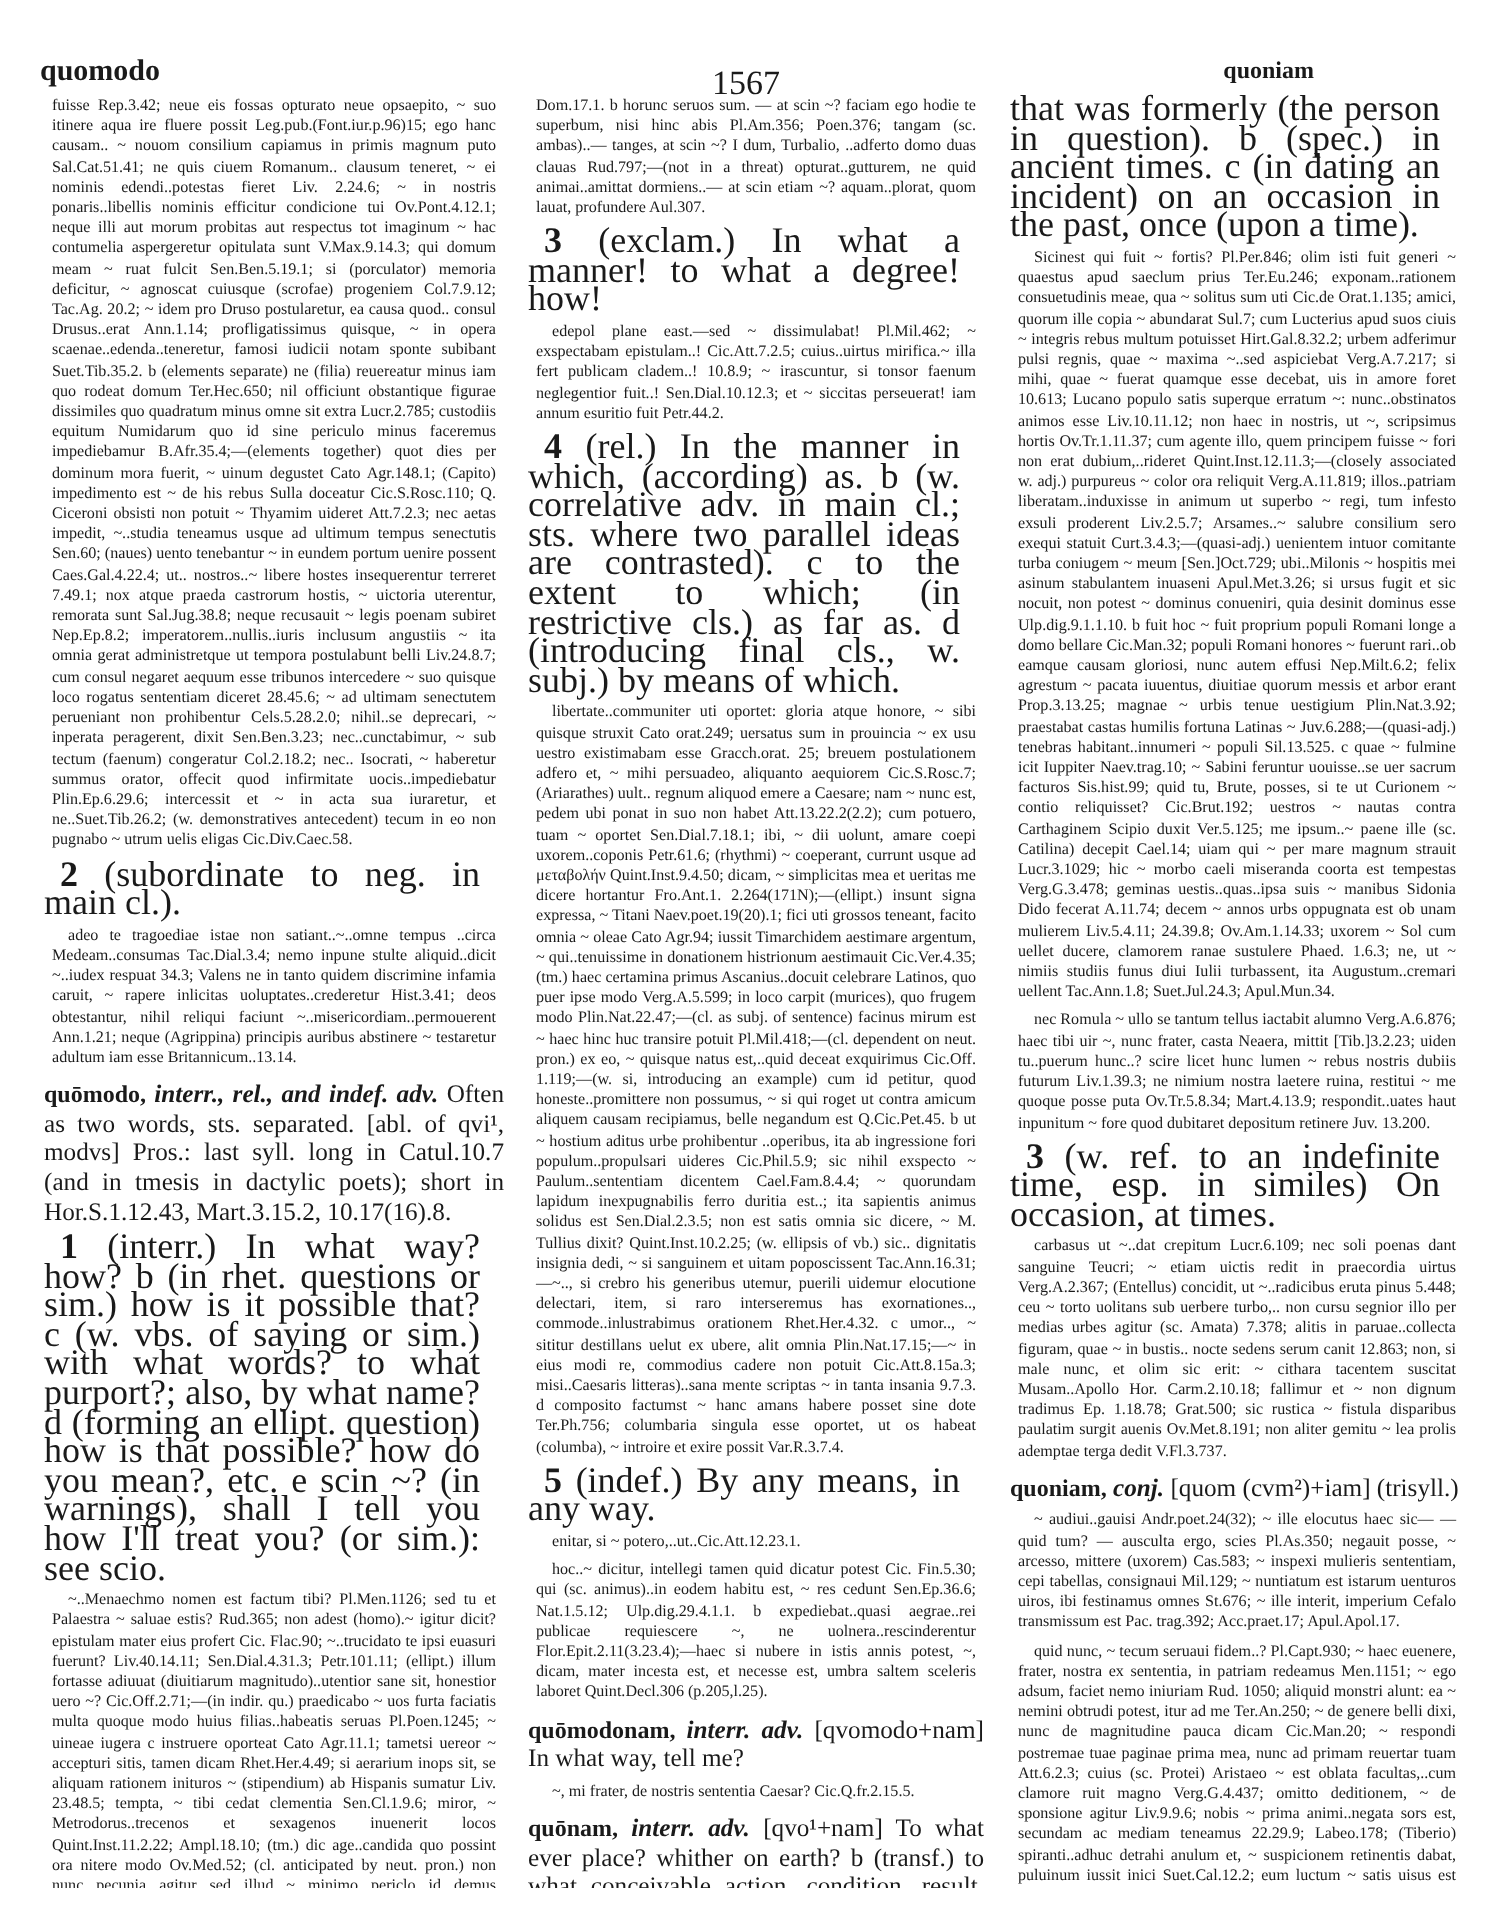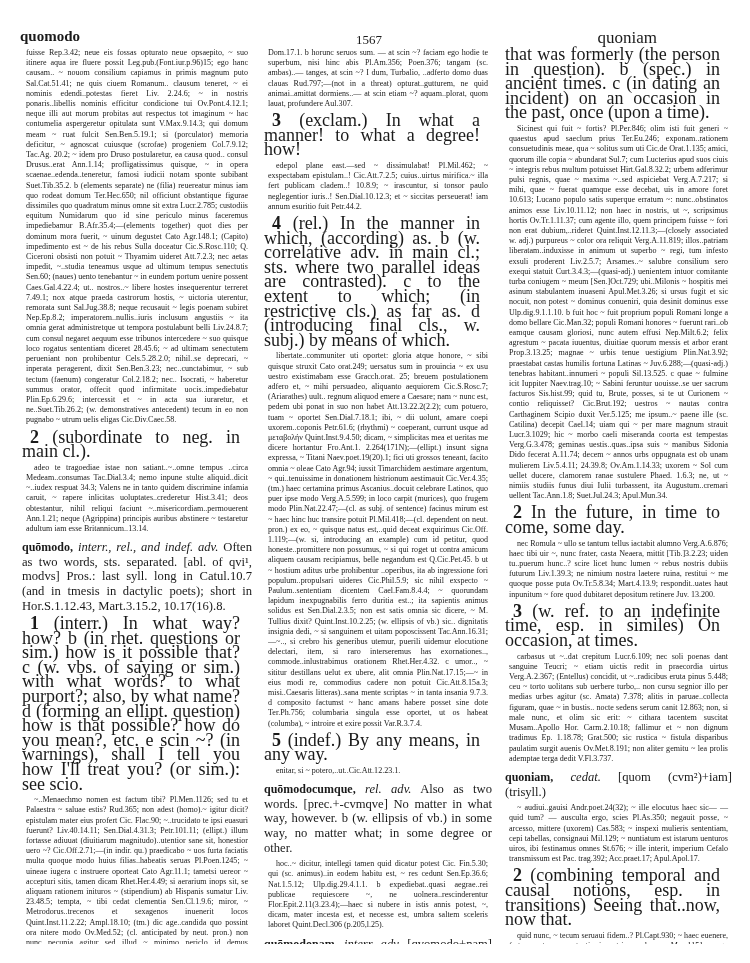--- a/index.html
+++ b/index.html
@@ -4,39 +4,39 @@
 <style>
   html, body { margin: 0; padding: 0; background: #ffffff; }
   body {
     width: 750px; height: 963px; overflow: hidden; position: relative;
     font-family: "DejaVu Serif", "Liberation Serif", serif; color: #1a1a1a;
   }
   .running-head {
     position: absolute; top: 24px; left: 0; width: 750px; height: 20px;
   }
   .rh-left { position: absolute; left: 20px; top: 4px; font-weight: bold; font-size: 15px; font-family: "Liberation Serif", serif; }
-  .rh-center { position: absolute; left: 356px; top: 8px; font-size: 13px; font-family: "Liberation Serif", serif; }
-  .rh-right { position: absolute; right: 93px; top: 4px; font-weight: normal; font-size: 17px; font-family: "Liberation Serif", serif; }
+  .rh-center { position: absolute; left: 356px; top: 8px; font-size: 17px; font-family: "Liberation Serif", serif; }
+  .rh-right { position: absolute; right: 93px; top: 4px; font-weight: bold; font-size: 12px; font-family: "Liberation Serif", serif; }
 
   .col {
     position: absolute; top: 44px; width: 230px; height: 900px; overflow: hidden;
     font-family: "Liberation Serif", serif; text-align: justify;
   }
   .col-left { left: 22px; }
   .col-mid { left: 264px; width: 228px; }
   .col-right { left: 505px; width: 227px; }
 
   .cit { font-size: 8.05px; line-height: 10.2px; margin: 4px; hyphens: auto; }
   .cit.ind { text-indent: 8px; }
   .def { font-size: 18px; line-height: 14.6px; margin: 3px 12px 1px 0; }
   .def.ind { text-indent: 8px; }
   .sense-num { font-weight: bold; }
   .entry { font-size: 12.6px; line-height: 14.6px; margin: 6px 0 1px 0; }
   .hw { font-weight: bold; font-size: 12px; }
-  .gram { font-style: italic; }
+  .gram { font-style: italic; font-weight: bold; }
 </style>
 </head>
 <body>
 
 <div class="running-head">
   <span class="rh-left">quomodo</span>
   <span class="rh-center">1567</span>
   <span class="rh-right">quoniam</span>
 </div>
 
@@ -44,35 +44,32 @@
     <p class="cit">fuisse Rep.3.42; neue eis fossas opturato neue opsaepito, ~ suo itinere aqua ire fluere possit Leg.pub.(Font.iur.p.96)15; ego hanc causam.. ~ nouom consilium capiamus in primis magnum puto Sal.Cat.51.41; ne quis ciuem Romanum.. clausum teneret, ~ ei nominis edendi..potestas fieret Liv. 2.24.6; ~ in nostris ponaris..libellis nominis efficitur condicione tui Ov.Pont.4.12.1; neque illi aut morum probitas aut respectus tot imaginum ~ hac contumelia aspergeretur opitulata sunt V.Max.9.14.3; qui domum meam ~ ruat fulcit Sen.Ben.5.19.1; si (porculator) memoria deficitur, ~ agnoscat cuiusque (scrofae) progeniem Col.7.9.12; Tac.Ag. 20.2; ~ idem pro Druso postularetur, ea causa quod.. consul Drusus..erat Ann.1.14; profligatissimus quisque, ~ in opera scaenae..edenda..teneretur, famosi iudicii notam sponte subibant Suet.Tib.35.2.   b (elements separate) ne (filia) reuereatur minus iam quo rodeat domum Ter.Hec.650; nil officiunt obstantique figurae dissimiles quo quadratum minus omne sit extra Lucr.2.785; custodiis equitum Numidarum quo id sine periculo minus faceremus impediebamur B.Afr.35.4;—(elements together) quot dies per dominum mora fuerit, ~ uinum degustet Cato Agr.148.1; (Capito) impedimento est ~ de his rebus Sulla doceatur Cic.S.Rosc.110; Q. Ciceroni obsisti non potuit ~ Thyamim uideret Att.7.2.3; nec aetas impedit, ~..studia teneamus usque ad ultimum tempus senectutis Sen.60; (naues) uento tenebantur ~ in eundem portum uenire possent Caes.Gal.4.22.4; ut.. nostros..~ libere hostes insequerentur terreret 7.49.1; nox atque praeda castrorum hostis, ~ uictoria uterentur, remorata sunt Sal.Jug.38.8; neque recusauit ~ legis poenam subiret Nep.Ep.8.2; imperatorem..nullis..iuris inclusum angustiis ~ ita omnia gerat administretque ut tempora postulabunt belli Liv.24.8.7; cum consul negaret aequum esse tribunos intercedere ~ suo quisque loco rogatus sententiam diceret 28.45.6; ~ ad ultimam senectutem perueniant non prohibentur Cels.5.28.2.0; nihil..se deprecari, ~ inperata peragerent, dixit Sen.Ben.3.23; nec..cunctabimur, ~ sub tectum (faenum) congeratur Col.2.18.2; nec.. Isocrati, ~ haberetur summus orator, offecit quod infirmitate uocis..impediebatur Plin.Ep.6.29.6; intercessit et ~ in acta sua iuraretur, et ne..Suet.Tib.26.2; (w. demonstratives antecedent) tecum in eo non pugnabo ~ utrum uelis eligas Cic.Div.Caec.58.</p>
     <p class="def ind"><span class="sense-num">2</span> <span>(subordinate to neg. in main cl.).</span></p>
     <p class="cit ind">adeo te tragoediae istae non satiant..~..omne tempus ..circa Medeam..consumas Tac.Dial.3.4; nemo inpune stulte aliquid..dicit ~..iudex respuat 34.3; Valens ne in tanto quidem discrimine infamia caruit, ~ rapere inlicitas uoluptates..crederetur Hist.3.41; deos obtestantur, nihil reliqui faciunt ~..misericordiam..permouerent Ann.1.21; neque (Agrippina) principis auribus abstinere ~ testaretur adultum iam esse Britannicum..13.14.</p>
     <p class="entry"><span class="hw">quōmodo,</span> <span class="gram">interr., rel., and indef. adv.</span> <span>Often as two words, sts. separated. [abl. of qvi¹, modvs] Pros.: last syll. long in Catul.10.7 (and in tmesis in dactylic poets); short in Hor.S.1.12.43, Mart.3.15.2, 10.17(16).8.</span></p>
     <p class="def ind"><span class="sense-num">1</span> <span>(interr.) In what way? how? b (in rhet. questions or sim.) how is it possible that? c (w. vbs. of saying or sim.) with what words? to what purport?; also, by what name? d (forming an ellipt. question) how is that possible? how do you mean?, etc. e scin ~? (in warnings), shall I tell you how I'll treat you? (or sim.): see scio.</span></p>
     <p class="cit ind">~..Menaechmo nomen est factum tibi? Pl.Men.1126; sed tu et Palaestra ~ saluae estis? Rud.365; non adest (homo).~ igitur dicit? epistulam mater eius profert Cic. Flac.90; ~..trucidato te ipsi euasuri fuerunt? Liv.40.14.11; Sen.Dial.4.31.3; Petr.101.11; (ellipt.) illum fortasse adiuuat (diuitiarum magnitudo)..utentior sane sit, honestior uero ~? Cic.Off.2.71;—(in indir. qu.) praedicabo ~ uos furta faciatis multa quoque modo huius filias..habeatis seruas Pl.Poen.1245; ~ uineae iugera c instruere oporteat Cato Agr.11.1; tametsi uereor ~ accepturi sitis, tamen dicam Rhet.Her.4.49; si aerarium inops sit, se aliquam rationem inituros ~ (stipendium) ab Hispanis sumatur Liv. 23.48.5; tempta, ~ tibi cedat clementia Sen.Cl.1.9.6; miror, ~ Metrodorus..trecenos et sexagenos inuenerit locos Quint.Inst.11.2.22; Ampl.18.10; (tm.) dic age..candida quo possint ora nitere modo Ov.Med.52; (cl. anticipated by neut. pron.) non nunc pecunia agitur sed illud ~ minimo periclo id demus adulescentulo Ter.Hau.476; (ellipt. w. nescio) nescio ~ ingenia in inmani..materia secundiore ore expresserunt sensus..concitatos Sen.Cl.2.2.3.   b ~.. opsecro, haec est prior quae nupta nunc est? Pl.Cist.608; ~ ego uiuam sine te? Mil.1206; ~..accusas Sestium, cum idem laudes Milonem? Cic.Sest.90; ~..tantum nefas sileam? Curt.6.9.4; quae (sc. materia) si dici debet ab oratore.., ~ non hanc quoque artem necessariam esse operi nostro uel iniqui consentient? Quint.Inst.1.10.33; (foll. by inf. in indir. sp.) ~..sine classibus..Siciliam obtineri ..posse..? Liv.26.35.10.   c quid ais, scelesta? ~ adiurasti? ita ego istam amarem? Pl.Mos.183; ~ tu istuc, Stasime, dixti? — nostrum erilem filium Lesbonicum suam sororem despondisse Trin.602;—eca qui superarunt hostis iudico. ~ enim potius Pansam appellem..? Cic.Phil.14.25.   d tuos pater..amicam adduxit..in aedis. — ~? — aduenieus mater rure eam offendit domi Pl.Mer.813; ausculta. — non..auscultabo. — ~? colaphis..tuom iam dilidam caput, nisi..auscultas Poen.493; sed quid hoc? ~? quid uideo ego? Ps.1286; uelim hercle factum, ita meritu's. — meritu'? ~? Ter.Hau.815; Cic.Quinct.79; dices frumentum Mamertinos non debere. ~ 'non debere'? an ut ne uenderent? Ver.5.52; plus credit nemo tota quam Cordus in urbe. 'cum sit tam pauper, ~?' Mart.3.15.2.</p>
   </div>
 <div class="col col-mid">
     <p class="cit">Dom.17.1.   b horunc seruos sum. — at scin ~? faciam ego hodie te superbum, nisi hinc abis Pl.Am.356; Poen.376; tangam (sc. ambas)..— tanges, at scin ~? I dum, Turbalio, ..adferto domo duas clauas Rud.797;—(not in a threat) opturat..gutturem, ne quid animai..amittat dormiens..— at scin etiam ~? aquam..plorat, quom lauat, profundere Aul.307.</p>
     <p class="def ind"><span class="sense-num">3</span> <span>(exclam.) In what a manner! to what a degree! how!</span></p>
-    <p class="cit ind">edepol plane east.—sed ~ dissimulabat! Pl.Mil.462; ~ exspectabam epistulam..! Cic.Att.7.2.5; cuius..uirtus mirifica.~ illa fert publicam cladem..! 10.8.9; ~ irascuntur, si tonsor paulo neglegentior iuris..! Sen.Dial.10.12.3; et ~ siccitas perseuerat! iam annum esuritio fuit Petr.44.2.</p>
+    <p class="cit ind">edepol plane east.—sed ~ dissimulabat! Pl.Mil.462; ~ exspectabam epistulam..! Cic.Att.7.2.5; cuius..uirtus mirifica.~ illa fert publicam cladem..! 10.8.9; ~ irascuntur, si tonsor faenum neglegentior fuit..! Sen.Dial.10.12.3; et ~ siccitas perseuerat! iam annum esuritio fuit Petr.44.2.</p>
     <p class="def ind"><span class="sense-num">4</span> <span>(rel.) In the manner in which, (according) as. b (w. correlative adv. in main cl.; sts. where two parallel ideas are contrasted). c to the extent to which; (in restrictive cls.) as far as. d (introducing final cls., w. subj.) by means of which.</span></p>
     <p class="cit ind">libertate..communiter uti oportet: gloria atque honore, ~ sibi quisque struxit Cato orat.249; uersatus sum in prouincia ~ ex usu uestro existimabam esse Gracch.orat. 25; breuem postulationem adfero et, ~ mihi persuadeo, aliquanto aequiorem Cic.S.Rosc.7; (Ariarathes) uult.. regnum aliquod emere a Caesare; nam ~ nunc est, pedem ubi ponat in suo non habet Att.13.22.2(2.2); cum potuero, tuam ~ oportet Sen.Dial.7.18.1; ibi, ~ dii uolunt, amare coepi uxorem..coponis Petr.61.6; (rhythmi) ~ coeperant, currunt usque ad μεταβολήν Quint.Inst.9.4.50; dicam, ~ simplicitas mea et ueritas me dicere hortantur Fro.Ant.1. 2.264(171N);—(ellipt.) insunt signa expressa, ~ Titani Naev.poet.19(20).1; fici uti grossos teneant, facito omnia ~ oleae Cato Agr.94; iussit Timarchidem aestimare argentum, ~ qui..tenuissime in donationem histrionum aestimauit Cic.Ver.4.35; (tm.) haec certamina primus Ascanius..docuit celebrare Latinos, quo puer ipse modo Verg.A.5.599; in loco carpit (murices), quo frugem modo Plin.Nat.22.47;—(cl. as subj. of sentence) facinus mirum est ~ haec hinc huc transire potuit Pl.Mil.418;—(cl. dependent on neut. pron.) ex eo, ~ quisque natus est,..quid deceat exquirimus Cic.Off. 1.119;—(w. si, introducing an example) cum id petitur, quod honeste..promittere non possumus, ~ si qui roget ut contra amicum aliquem causam recipiamus, belle negandum est Q.Cic.Pet.45.   b ut ~ hostium aditus urbe prohibentur ..operibus, ita ab ingressione fori populum..propulsari uideres Cic.Phil.5.9; sic nihil exspecto ~ Paulum..sententiam dicentem Cael.Fam.8.4.4; ~ quorundam lapidum inexpugnabilis ferro duritia est..; ita sapientis animus solidus est Sen.Dial.2.3.5; non est satis omnia sic dicere, ~ M. Tullius dixit? Quint.Inst.10.2.25; (w. ellipsis of vb.) sic.. dignitatis insignia dedi, ~ si sanguinem et uitam poposcissent Tac.Ann.16.31;—~.., si crebro his generibus utemur, puerili uidemur elocutione delectari, item, si raro interseremus has exornationes.., commode..inlustrabimus orationem Rhet.Her.4.32.   c umor.., ~ sititur destillans uelut ex ubere, alit omnia Plin.Nat.17.15;—~ in eius modi re, commodius cadere non potuit Cic.Att.8.15a.3; misi..Caesaris litteras)..sana mente scriptas ~ in tanta insania 9.7.3.   d composito factumst ~ hanc amans habere posset sine dote Ter.Ph.756; columbaria singula esse oportet, ut os habeat (columba), ~ introire et exire possit Var.R.3.7.4.</p>
     <p class="def ind"><span class="sense-num">5</span> <span>(indef.) By any means, in any way.</span></p>
     <p class="cit ind">enitar, si ~ potero,..ut..Cic.Att.12.23.1.</p>
-    <p class="entry"><span class="hw">quōmodocumque,</span> <span class="gram">rel. adv.</span> <span>Also as two words. [prec.+-cvmqve] No matter in what way, however. b (w. ellipsis of vb.) in some way, no matter what; in some degree or other.</span></p>
     <p class="cit ind">hoc..~ dicitur, intellegi tamen quid dicatur potest Cic. Fin.5.30; qui (sc. animus)..in eodem habitu est, ~ res cedunt Sen.Ep.36.6; Nat.1.5.12; Ulp.dig.29.4.1.1.   b expediebat..quasi aegrae..rei publicae requiescere ~, ne uolnera..rescinderentur Flor.Epit.2.11(3.23.4);—haec si nubere in istis annis potest, ~, dicam, mater incesta est, et necesse est, umbra saltem sceleris laboret Quint.Decl.306 (p.205,l.25).</p>
     <p class="entry"><span class="hw">quōmodonam,</span> <span class="gram">interr. adv.</span> <span>[qvomodo+nam] In what way, tell me?</span></p>
     <p class="cit ind">~, mi frater, de nostris sententia Caesar? Cic.Q.fr.2.15.5.</p>
     <p class="entry"><span class="hw">quōnam,</span> <span class="gram">interr. adv.</span> <span>[qvo¹+nam] To what ever place? whither on earth? b (transf.) to what conceivable action, condition, result, etc.? c ~ usque?, to what conceivable point in time? how ever much longer?; to what possible degree?</span></p>
   </div>
 <div class="col col-right">
     <p class="def"><span>that was formerly (the person in question). b (spec.) in ancient times. c (in dating an incident) on an occasion in the past, once (upon a time).</span></p>
     <p class="cit ind">Sicinest qui fuit ~ fortis? Pl.Per.846; olim isti fuit generi ~ quaestus apud saeclum prius Ter.Eu.246; exponam..rationem consuetudinis meae, qua ~ solitus sum uti Cic.de Orat.1.135; amici, quorum ille copia ~ abundarat Sul.7; cum Lucterius apud suos ciuis ~ integris rebus multum potuisset Hirt.Gal.8.32.2; urbem adferimur pulsi regnis, quae ~ maxima ~..sed aspiciebat Verg.A.7.217; si mihi, quae ~ fuerat quamque esse decebat, uis in amore foret 10.613; Lucano populo satis superque erratum ~: nunc..obstinatos animos esse Liv.10.11.12; non haec in nostris, ut ~, scripsimus hortis Ov.Tr.1.11.37; cum agente illo, quem principem fuisse ~ fori non erat dubium,..rideret Quint.Inst.12.11.3;—(closely associated w. adj.) purpureus ~ color ora reliquit Verg.A.11.819; illos..patriam liberatam..induxisse in animum ut superbo ~ regi, tum infesto exsuli proderent Liv.2.5.7; Arsames..~ salubre consilium sero exequi statuit Curt.3.4.3;—(quasi-adj.) uenientem intuor comitante turba coniugem ~ meum [Sen.]Oct.729; ubi..Milonis ~ hospitis mei asinum stabulantem inuaseni Apul.Met.3.26; si ursus fugit et sic nocuit, non potest ~ dominus conueniri, quia desinit dominus esse Ulp.dig.9.1.1.10.   b fuit hoc ~ fuit proprium populi Romani longe a domo bellare Cic.Man.32; populi Romani honores ~ fuerunt rari..ob eamque causam gloriosi, nunc autem effusi Nep.Milt.6.2; felix agrestum ~ pacata iuuentus, diuitiae quorum messis et arbor erant Prop.3.13.25; magnae ~ urbis tenue uestigium Plin.Nat.3.92; praestabat castas humilis fortuna Latinas ~ Juv.6.288;—(quasi-adj.) tenebras habitant..innumeri ~ populi Sil.13.525.   c quae ~ fulmine icit Iuppiter Naev.trag.10; ~ Sabini feruntur uouisse..se uer sacrum facturos Sis.hist.99; quid tu, Brute, posses, si te ut Curionem ~ contio reliquisset? Cic.Brut.192; uestros ~ nautas contra Carthaginem Scipio duxit Ver.5.125; me ipsum..~ paene ille (sc. Catilina) decepit Cael.14; uiam qui ~ per mare magnum strauit Lucr.3.1029; hic ~ morbo caeli miseranda coorta est tempestas Verg.G.3.478; geminas uestis..quas..ipsa suis ~ manibus Sidonia Dido fecerat A.11.74; decem ~ annos urbs oppugnata est ob unam mulierem Liv.5.4.11; 24.39.8; Ov.Am.1.14.33; uxorem ~ Sol cum uellet ducere, clamorem ranae sustulere Phaed. 1.6.3; ne, ut ~ nimiis studiis funus diui Iulii turbassent, ita Augustum..cremari uellent Tac.Ann.1.8; Suet.Jul.24.3; Apul.Mun.34.</p>
-    <p class="def ind"><span class="sense-num">2</span> <span>In the future, in time to come, some day.</span></p>
     <p class="cit ind">nec Romula ~ ullo se tantum tellus iactabit alumno Verg.A.6.876; haec tibi uir ~, nunc frater, casta Neaera, mittit [Tib.]3.2.23; uiden tu..puerum hunc..? scire licet hunc lumen ~ rebus nostris dubiis futurum Liv.1.39.3; ne nimium nostra laetere ruina, restitui ~ me quoque posse puta Ov.Tr.5.8.34; Mart.4.13.9; respondit..uates haut inpunitum ~ fore quod dubitaret depositum retinere Juv. 13.200.</p>
     <p class="def ind"><span class="sense-num">3</span> <span>(w. ref. to an indefinite time, esp. in similes) On occasion, at times.</span></p>
     <p class="cit ind">carbasus ut ~..dat crepitum Lucr.6.109; nec soli poenas dant sanguine Teucri; ~ etiam uictis redit in praecordia uirtus Verg.A.2.367; (Entellus) concidit, ut ~..radicibus eruta pinus 5.448; ceu ~ torto uolitans sub uerbere turbo,.. non cursu segnior illo per medias urbes agitur (sc. Amata) 7.378; alitis in paruae..collecta figuram, quae ~ in bustis.. nocte sedens serum canit 12.863; non, si male nunc, et olim sic erit: ~ cithara tacentem suscitat Musam..Apollo Hor. Carm.2.10.18; fallimur et ~ non dignum tradimus Ep. 1.18.78; Grat.500; sic rustica ~ fistula disparibus paulatim surgit auenis Ov.Met.8.191; non aliter gemitu ~ lea prolis ademptae terga dedit V.Fl.3.737.</p>
-    <p class="entry"><span class="hw">quoniam,</span> <span class="gram">cedat.</span> <span>[quom (cvm²)+iam] (trisyll.)</span></p>
+    <p class="entry"><span class="hw">quoniam,</span> <span class="gram">conj.</span> <span>[quom (cvm²)+iam] (trisyll.)</span></p>
     <p class="cit ind">~ audiui..gauisi Andr.poet.24(32); ~ ille elocutus haec sic— — quid tum? — ausculta ergo, scies Pl.As.350; negauit posse, ~ arcesso, mittere (uxorem) Cas.583; ~ inspexi mulieris sententiam, cepi tabellas, consignaui Mil.129; ~ nuntiatum est istarum uenturos uiros, ibi festinamus omnes St.676; ~ ille interit, imperium Cefalo transmissum est Pac. trag.392; Acc.praet.17; Apul.Apol.17.</p>
-    <p class="def ind"><span class="sense-num">2</span> <span>(combining temporal and causal notions, esp. in transitions) Seeing that..now, now that.</span></p>
     <p class="cit ind">quid nunc, ~ tecum seruaui fidem..? Pl.Capt.930; ~ haec euenere, frater, nostra ex sententia, in patriam redeamus Men.1151; ~ ego adsum, faciet nemo iniuriam Rud. 1050; aliquid monstri alunt: ea ~ nemini obtrudi potest, itur ad me Ter.An.250; ~ de genere belli dixi, nunc de magnitudine pauca dicam Cic.Man.20; ~ respondi postremae tuae paginae prima mea, nunc ad primam reuertar tuam Att.6.2.3; cuius (sc. Protei) Aristaeo ~ est oblata facultas,..cum clamore ruit magno Verg.G.4.437; omitto deditionem, ~ de sponsione agitur Liv.9.9.6; nobis ~ prima animi..negata sors est, secundam ac mediam teneamus 22.29.9; Labeo.178; (Tiberio) spiranti..adhuc detrahi anulum et, ~ suspicionem retinentis dabat, puluinum iussit inici Suet.Cal.12.2; eum luctum ~ satis uisus est elixisse, rediit ad quaestum artis Gel.6(7).5.4;—(in parenth. remarks) hoc est apud Graecos, ~ de eorum grauitate dicimus, prope maius..quam Romae triumphasse Cic.Flac.31; et ~ coepit Graecorum mentio, transi gymnasia..Juv.3.114;— (w. pleon. iam) mater ancillas iubet, ~ iam decumus mensis adueniat prope,..quaerere..puerum..qui supponatur mihi Pl.Truc.402; quod ~ iam in consuetudinem uenit..reprehendendum..minus Cic.Caec.6.</p>
   </div>
 
 </body></html>

